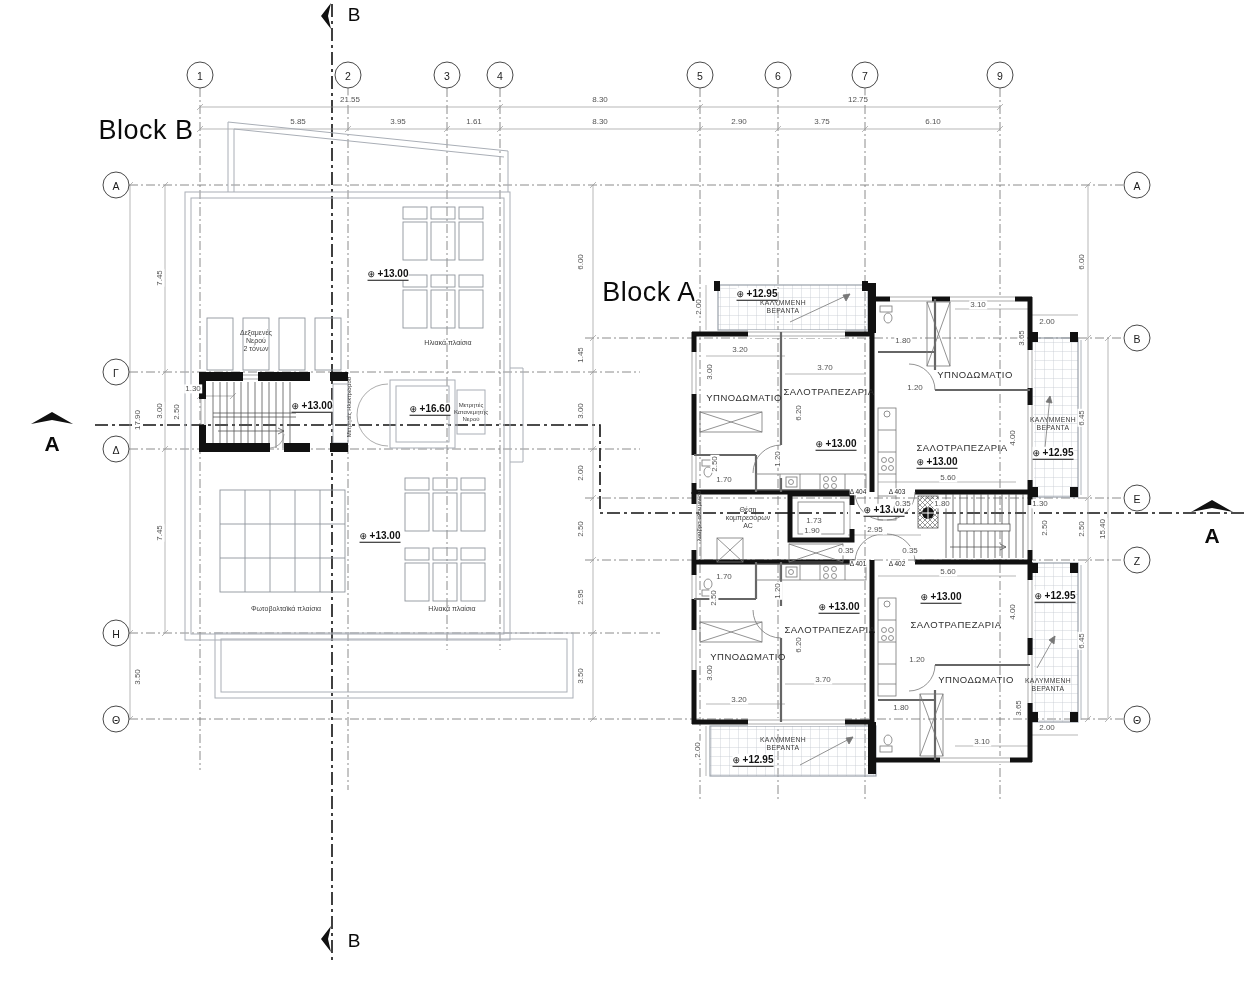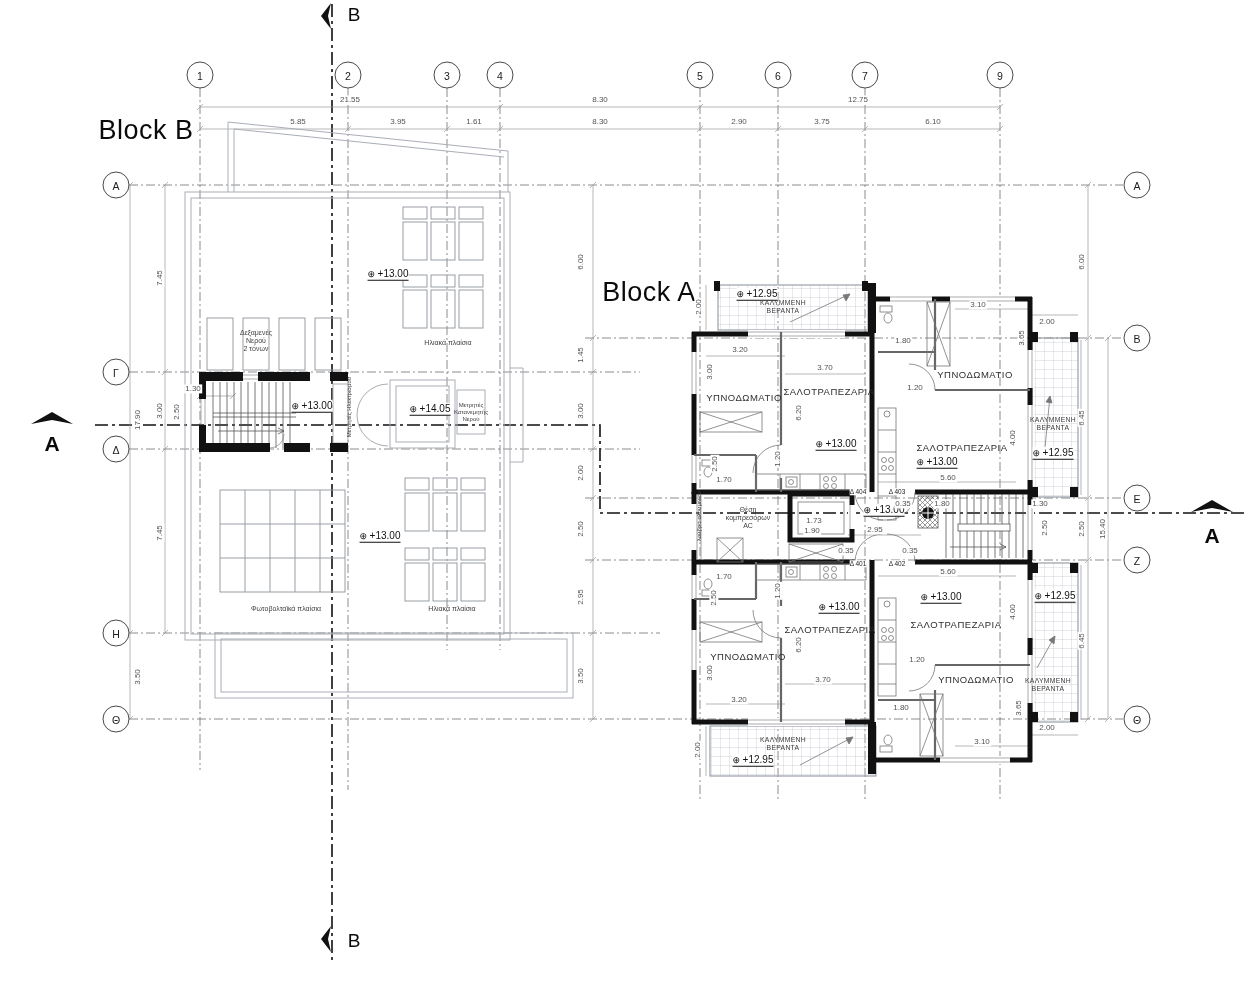--- a/index.html
+++ b/index.html
@@ -9,21 +9,21 @@
   #labels{position:absolute;left:0;top:0;width:100%;height:100%;z-index:2;pointer-events:none;}
   .lbl{position:absolute;transform:translate(-50%,-50%);font-size:8px;color:#4a4a4a;
        white-space:pre-line;text-align:center;line-height:1.15;}
   .dim{font-size:8px;color:#555;background:#fff;padding:0 1px;}
   .dimv{transform:translate(-50%,-50%) rotate(-90deg);background:#fff;}
   .room{font-size:9.5px;color:#2e2e2e;letter-spacing:.5px;background:transparent;}
   .ver{font-size:6.8px;color:#3c3c3c;letter-spacing:.3px;}
   .note{font-size:7px;color:#3c3c3c;}
   .sm{font-size:6px;}
   .notev{transform:translate(-50%,-50%) rotate(-90deg);font-size:6px;color:#3c3c3c;}
-  .level{font-size:10px;color:#111;font-weight:normal;border-bottom:1px solid #111;background:#fff;}
+  .level{font-size:10px;color:#111;font-weight:bold;border-bottom:1px solid #111;background:#fff;}
   .level::before{content:"⊕ ";font-weight:normal;font-size:9px;}
   .door{font-size:6.5px;color:#222;background:#fff;}
   .big{font-size:27px;color:#0a0a0a;letter-spacing:.5px;}
   .sec{font-size:19px;color:#0a0a0a;}
   .secb{font-weight:bold;font-size:21px;}
   .bubble{position:absolute;width:25px;height:25px;border:1.2px solid #4a4a4a;border-radius:50%;
           background:#fff;display:flex;align-items:center;justify-content:center;
           font-size:10.5px;color:#1a1a1a;transform:translate(-50%,-50%);z-index:3;}
   .colb{top:75px;} .rowl{left:116px;} .rowr{left:1137px;}
 </style>
@@ -499,21 +499,21 @@
 2 τόνων</div>
       <div class="lbl note" style="left: 448px; top: 343px;">Ηλιακά πλαίσια</div>
       <div class="lbl note" style="left: 452px; top: 609px;">Ηλιακά πλαίσια</div>
       <div class="lbl note" style="left: 286px; top: 609px;">Φωτοβολταϊκά πλαίσια</div>
       <div class="lbl note sm" style="left: 471px; top: 412px;">Μετρητές
 Κατανεμητής
 Νερού</div>
       <div class="lbl notev" style="left: 349px; top: 407px;">Μετρητές Ηλεκτρισμού</div>
       <div class="lbl level" style="left: 388px; top: 274px;">+13.00</div>
       <div class="lbl level" style="left: 312px; top: 406px;">+13.00</div>
-      <div class="lbl level" style="left: 430px; top: 409px;">+14.05</div>
+      <div class="lbl level" style="left: 430px; top: 409px;">+16.60</div>
       <div class="lbl level" style="left: 380px; top: 536px;">+13.00</div>
       <div class="lbl room" style="left: 744px; top: 398px;">ΥΠΝΟΔΩΜΑΤΙΟ</div>
       <div class="lbl room" style="left: 829px; top: 392px;">ΣΑΛΟΤΡΑΠΕΖΑΡΙΑ</div>
       <div class="lbl room" style="left: 975px; top: 375px;">ΥΠΝΟΔΩΜΑΤΙΟ</div>
       <div class="lbl room" style="left: 962px; top: 448px;">ΣΑΛΟΤΡΑΠΕΖΑΡΙΑ</div>
       <div class="lbl room" style="left: 748px; top: 657px;">ΥΠΝΟΔΩΜΑΤΙΟ</div>
       <div class="lbl room" style="left: 830px; top: 630px;">ΣΑΛΟΤΡΑΠΕΖΑΡΙΑ</div>
       <div class="lbl room" style="left: 976px; top: 680px;">ΥΠΝΟΔΩΜΑΤΙΟ</div>
       <div class="lbl room" style="left: 956px; top: 625px;">ΣΑΛΟΤΡΑΠΕΖΑΡΙΑ</div>
       <div class="lbl ver" style="left: 783px; top: 307px;">ΚΑΛΥΜΜΕΝΗ

